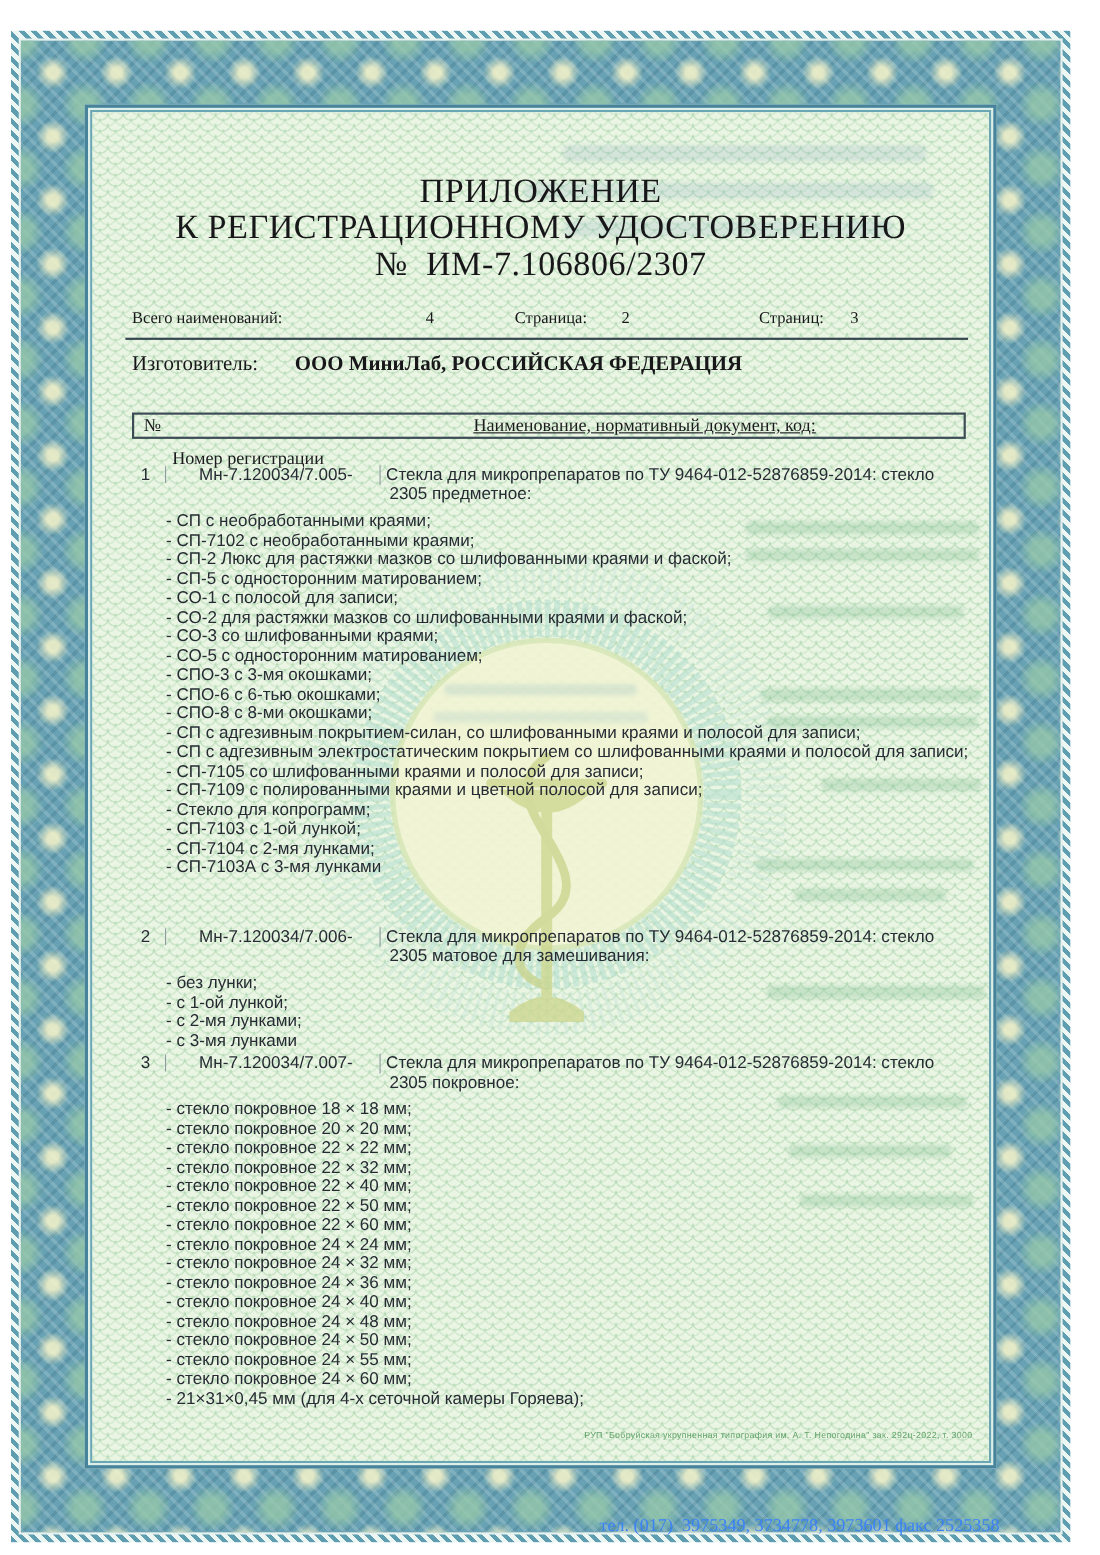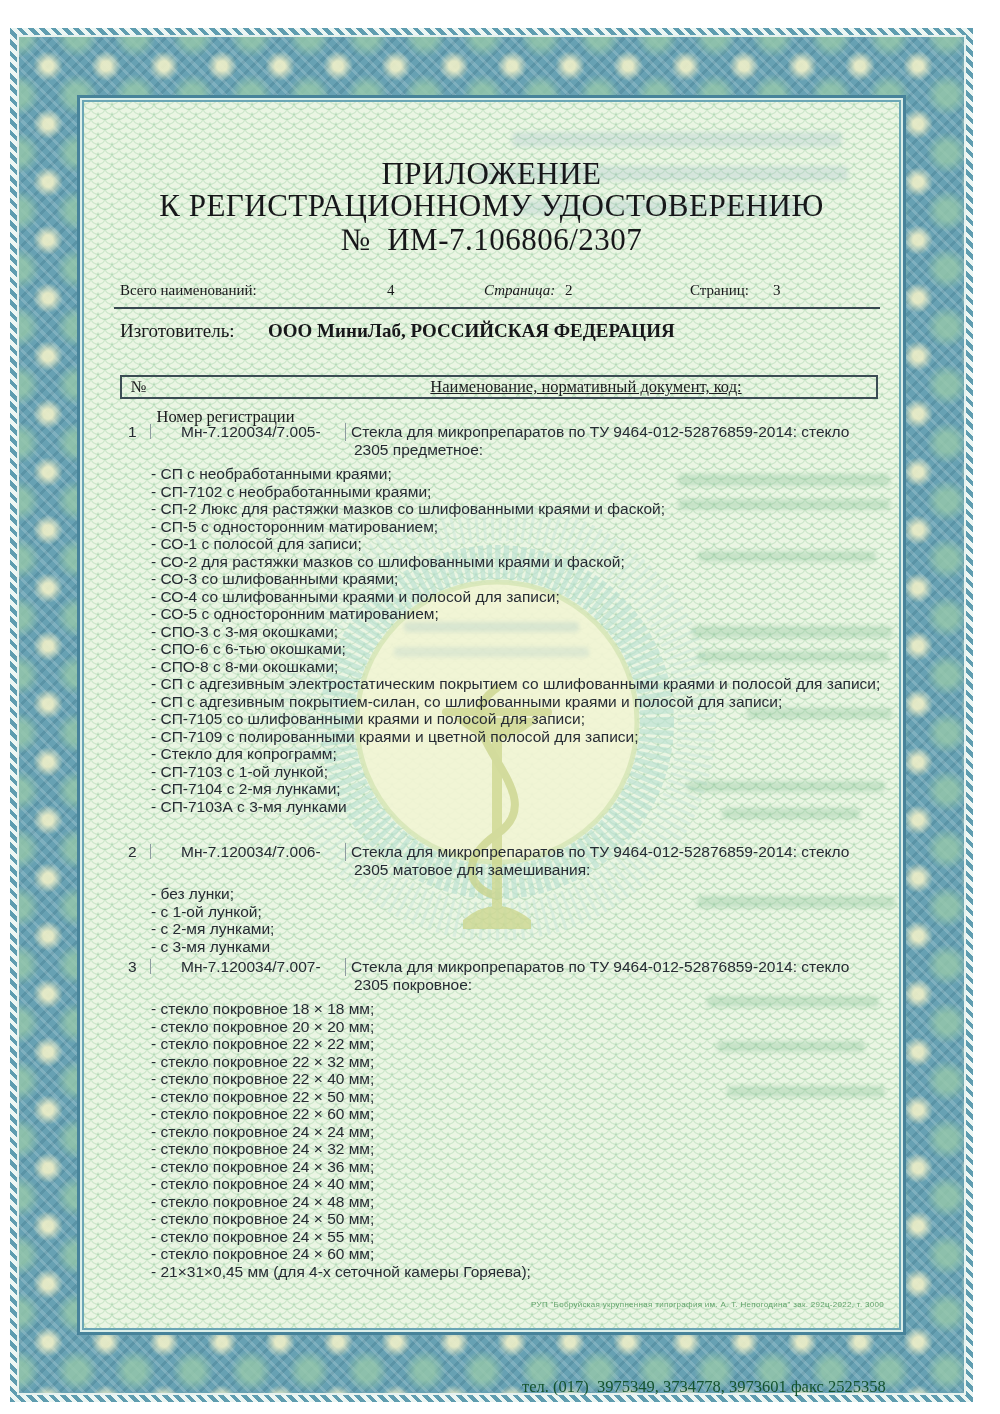--- a/index.html
+++ b/index.html
@@ -56,21 +56,21 @@
 
   
   .title { position:absolute; left:0; right:0; top:56px; text-align:center; z-index:1;
            color:#17171a; font-size:31px; line-height:32px; letter-spacing:.5px; }
   .title .t3 { white-space:pre; margin-top:2px; }
 
   .meta { position:absolute; left:0; top:180px; width:100%; height:22px;
           font-size:15px; color:#17171a; z-index:1; }
   .meta span { position:absolute; white-space:nowrap; }
   .m-total-label { left:36px; }  .m-total-value { left:303px; }
-  .m-page-label  { left:400px;font-style:italic; } .m-page-value  { left:481px; }
+  .m-page-label  { left:384px; } .m-page-value  { left:481px; }
   .m-pages-label { left:606px; } .m-pages-value { left:689px; }
 
   .rule { position:absolute; left:30px; top:205px; width:766px;
           border-top:2px solid #37474f; z-index:1; }
 
   .manufacturer { position:absolute; left:0; top:218px; width:100%;
           font-size:19px; color:#17171a; z-index:1; }
   .manufacturer .m-label { position:absolute; left:36px; }
   .manufacturer .m-value { position:absolute; left:184px; font-weight:bold; white-space:nowrap; }
 
@@ -97,22 +97,22 @@
   .i-name { position:absolute; left:261px; top:0; padding-left:5px; white-space:nowrap;
             border-left:1px solid #8e9ba0; }
   .i-line2{ position:absolute; left:270px; top:17.5px; white-space:nowrap; }
   .i-list { list-style:none; padding-top:42px; padding-left:67px; }
   .i-list li { white-space:nowrap; }
 
   
   .printer-note { position:absolute; left:430px; top:1198px; width:370px; text-align:right;
           font-size:8px; color:rgba(85,155,95,.9); letter-spacing:.3px; z-index:1;
           font-family:"Liberation Sans", sans-serif; white-space:nowrap; }
-  .phone-line { position:absolute; left:522px; top:1377px; width:335px; text-align:right;
-          font-size:16.5px; color:#14532d; white-space:pre; z-index:5; }
+  .phone-line { position:absolute; left:545px; top:1377px; width:335px; text-align:right;
+          font-size:16.5px; color:#3b82f6; white-space:pre; z-index:5; }
 </style>
 </head>
 <body>
 
 <div class="cert">
  <div class="edge-zigzag">
   <div class="edge-white">
    <div class="band">
     <div class="line-frame1">
      <div class="line-frame2">
@@ -185,27 +185,26 @@
     <span class="i-name">Стекла для микропрепаратов по ТУ 9464-012-52876859-2014: стекло</span>
     <div class="i-line2">2305 предметное:</div>
     <ul class="i-list">
                       <li>- СП с необработанными краями;</li>
                       <li>- СП-7102 с необработанными краями;</li>
                       <li>- СП-2 Люкс для растяжки мазков со шлифованными краями и фаской;</li>
                       <li>- СП-5 с односторонним матированием;</li>
                       <li>- СО-1 с полосой для записи;</li>
                       <li>- СО-2 для растяжки мазков со шлифованными краями и фаской;</li>
                       <li>- СО-3 со шлифованными краями;</li>
-                      <li>- СО-4 со шлифованными краями и полосой для записи;</li>
                       <li>- СО-5 с односторонним матированием;</li>
                       <li>- СПО-3 с 3-мя окошками;</li>
                       <li>- СПО-6 с 6-тью окошками;</li>
                       <li>- СПО-8 с 8-ми окошками;</li>
+                      <li>- СП с адгезивным покрытием-силан, со шлифованными краями и полосой для записи;</li>
                       <li>- СП с адгезивным электростатическим покрытием со шлифованными краями и полосой для записи;</li>
-                      <li>- СП с адгезивным покрытием-силан, со шлифованными краями и полосой для записи;</li>
                       <li>- СП-7105 со шлифованными краями и полосой для записи;</li>
                       <li>- СП-7109 с полированными краями и цветной полосой для записи;</li>
                       <li>- Стекло для копрограмм;</li>
                       <li>- СП-7103 с 1-ой лункой;</li>
                       <li>- СП-7104 с 2-мя лунками;</li>
                       <li>- СП-7103А с 3-мя лунками</li>
                     </ul>
   </div>
 
   <div class="item">

